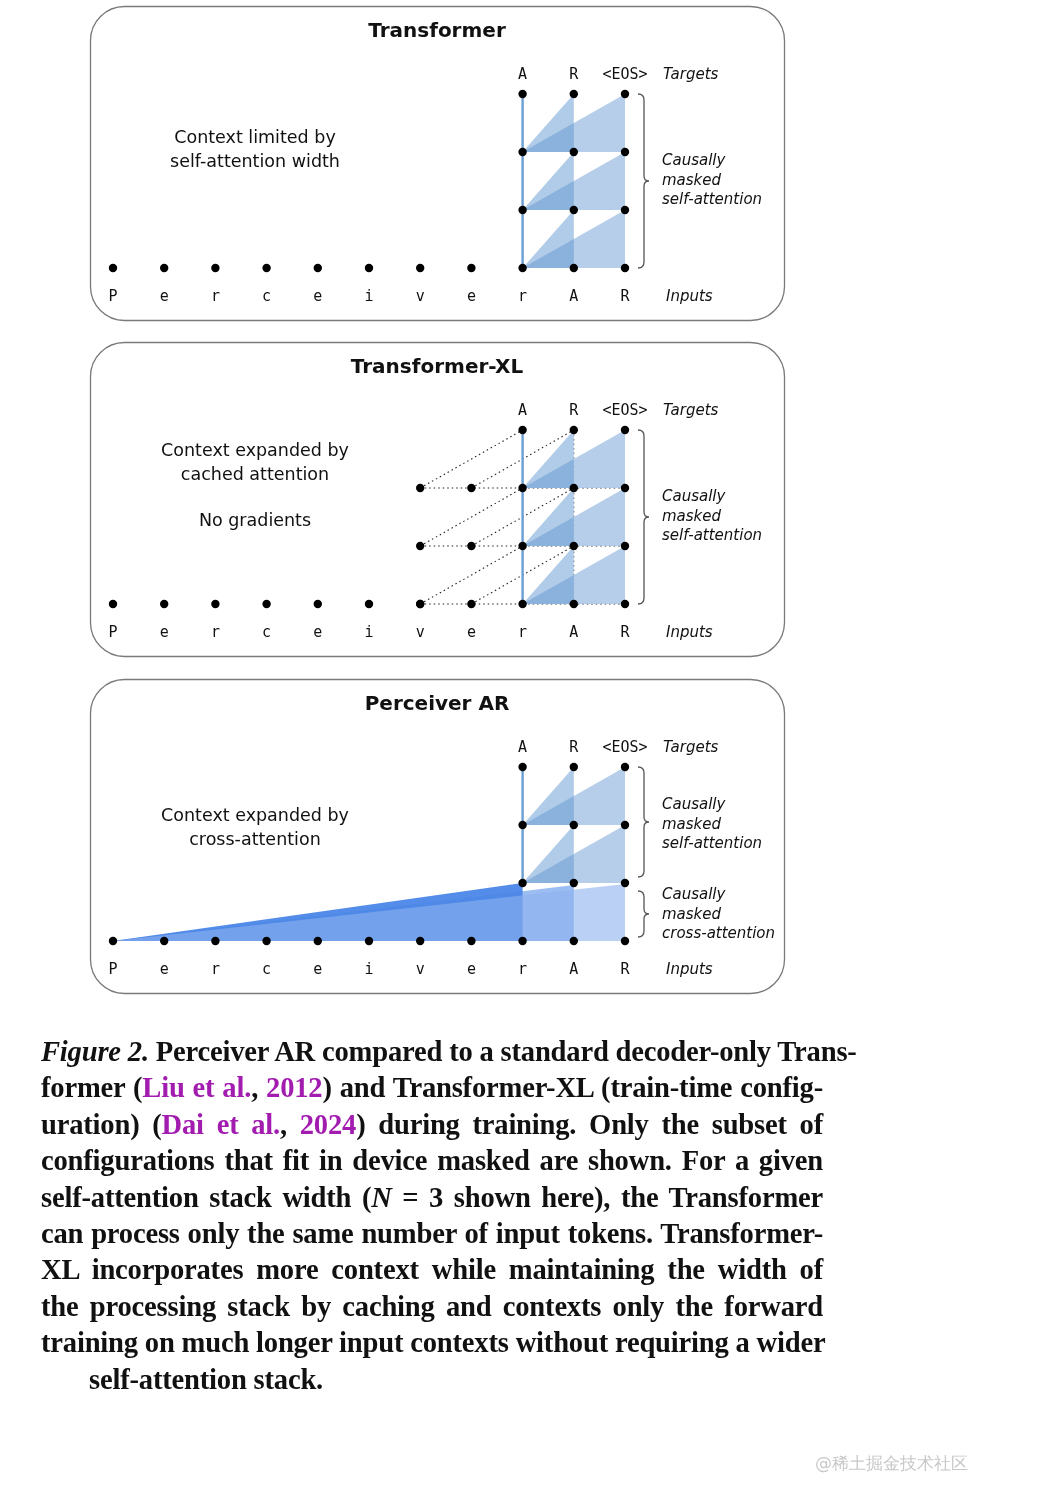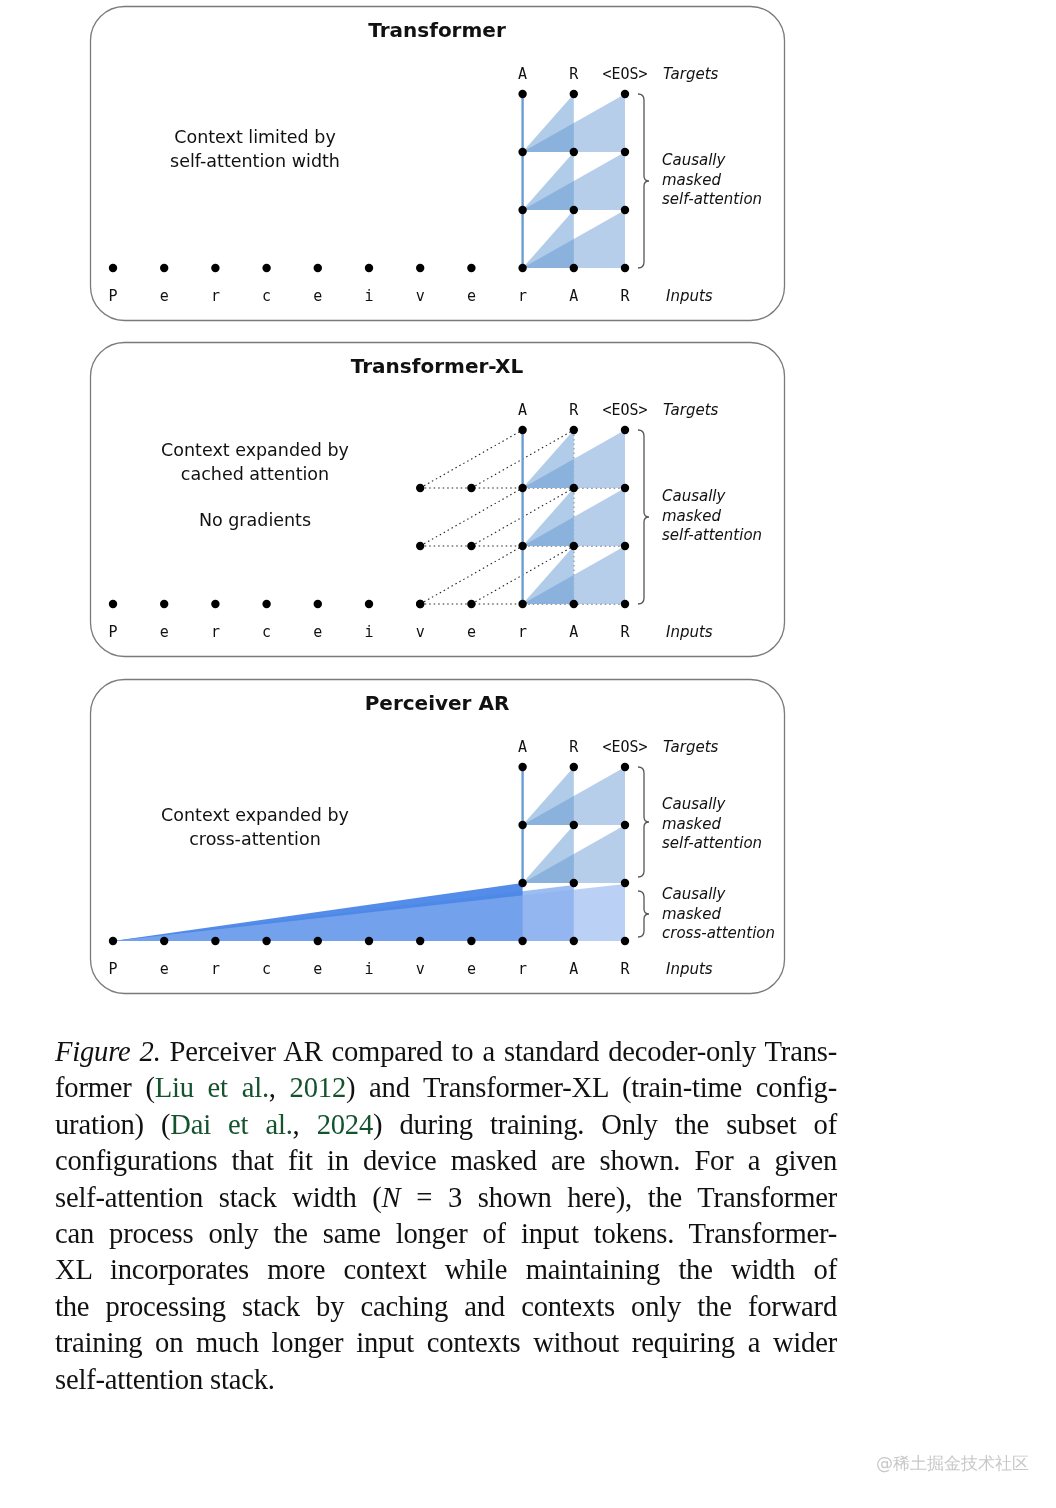--- a/index.html
+++ b/index.html
@@ -3,31 +3,31 @@
 <meta charset="utf-8">
 <style>
   html, body { margin: 0; padding: 0; background: #ffffff; }
   body { width: 1056px; height: 1508px; position: relative; overflow: hidden; }
   #figure { position: absolute; left: 0; top: 0; width: 1056px; height: 1010px; }
   .panel-title { font-family: "DejaVu Sans", sans-serif; font-weight: bold; font-size: 20px; fill: #111; }
   .ctx-text { font-family: "DejaVu Sans", sans-serif; font-size: 17.5px; fill: #111; }
   .tok { font-family: "DejaVu Sans Mono", monospace; font-size: 15px; fill: #111; }
   .side { font-family: "DejaVu Sans", sans-serif; font-style: italic; font-size: 15px; fill: #111; }
   #caption {
-    position: absolute; left: 55px; top: 1034px; width: 782px;
+    position: absolute; left: 41px; top: 1034px; width: 782px;
     font-family: "Liberation Serif", serif; font-size: 28.6px; line-height: 36.4px;
-    color: #111; text-align: justify; letter-spacing: -0.2px;
+    color: #111; text-align: justify; letter-spacing: -0.2px; font-weight: bold;
   }
   #caption .line { display: block; white-space: nowrap; text-align-last: justify; }
-  #caption .line.last { text-align-last: left; }
+  #caption .line.last { text-align-last: left; margin-left: 48px; }
   #caption .fig-label { font-style: italic; }
-  #caption .cite { color: #14532d; cursor: pointer; }
+  #caption .cite { color: #a21caf; cursor: pointer; }
   #caption .math { font-style: italic; }
   #watermark {
-    position: absolute; left: 876px; top: 1452px;
+    position: absolute; left: 815px; top: 1452px;
     font-family: "DejaVu Sans", sans-serif; font-size: 17px; color: #c8c8c8;
   }
 </style>
 </head>
 <body>
 
 <svg id="figure" width="1056" height="1010" viewBox="0 0 1056 1010" xmlns="http://www.w3.org/2000/svg">
   <g id="panels-root">
       <g>
         <rect x="90.5" y="6.5" width="694" height="314" rx="34" ry="34" fill="#fff" stroke="#7a7a7a" stroke-width="1.3"></rect>
@@ -219,20 +219,20 @@
       </g>
     </g>
 </svg>
 
 <div id="caption">
     <span class="line"><span class="fig-label">Figure 2.</span><span> Perceiver AR compared to a standard decoder-only Trans-</span></span>
     <span class="line"><span>former (</span><span class="cite">Liu et al.</span><span>, </span><span class="cite">2012</span><span>) and Transformer-XL (train-time config-</span></span>
     <span class="line"><span>uration) (</span><span class="cite">Dai et al.</span><span>, </span><span class="cite">2024</span><span>) during training.  Only the subset of</span></span>
     <span class="line"><span>configurations that fit in device masked are shown. For a given</span></span>
     <span class="line"><span>self-attention stack width (</span><span class="math">N</span><span> = 3 shown here), the Transformer</span></span>
-    <span class="line"><span>can process only the same longer of input tokens. Transformer-</span></span>
+    <span class="line"><span>can process only the same number of input tokens. Transformer-</span></span>
     <span class="line"><span>XL incorporates more context while maintaining the width of</span></span>
     <span class="line"><span>the processing stack by caching and contexts only the forward</span></span>
     <span class="line"><span>training on much longer input contexts without requiring a wider</span></span>
     <span class="line last"><span>self-attention stack.</span></span>
   </div>
 
 <div id="watermark">@稀土掘金技术社区</div>
 
 </body></html>

